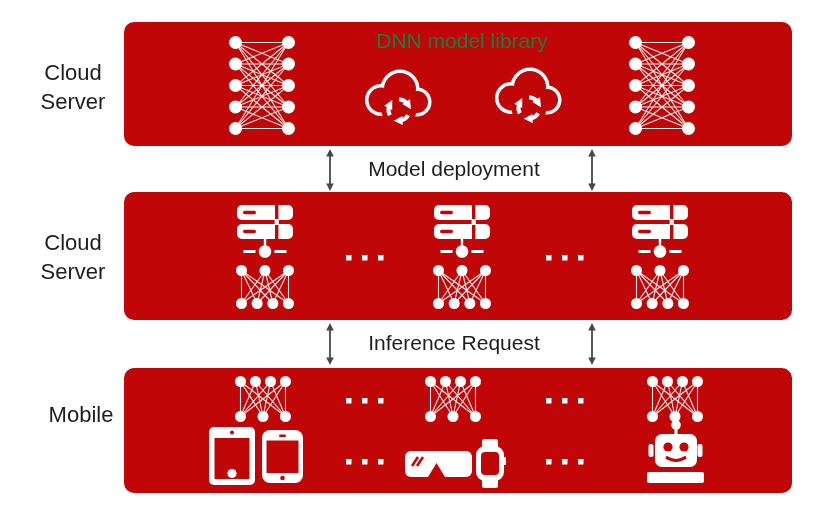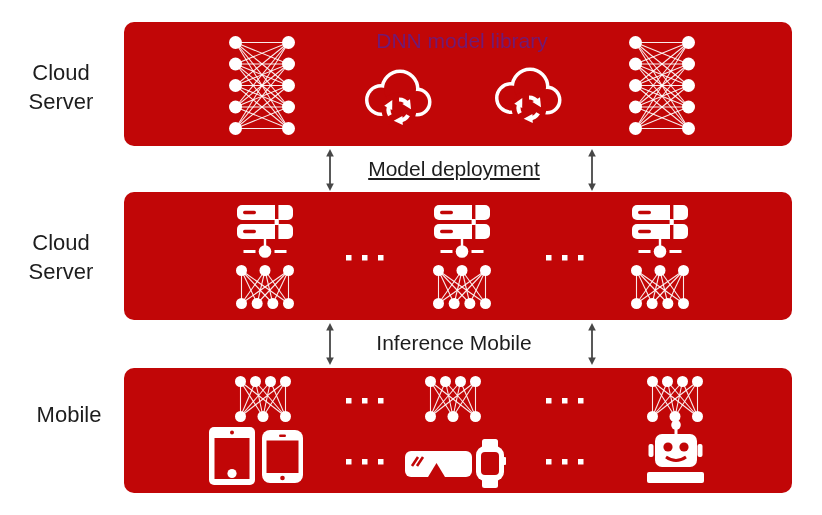--- a/index.html
+++ b/index.html
@@ -8,35 +8,35 @@
     font-family:"Liberation Sans",sans-serif;overflow:hidden;
   }
   .band{
     position:absolute;left:124px;width:668px;background:var(--band,#c10607);
     border-radius:10px;
   }
   #band-cloud{top:22px;height:124px;}
   #band-edge{top:192px;height:128px;}
   #band-mobile{top:368px;height:125px;}
   .side-label{
-    position:absolute;left:0;width:122px;text-align:center;
+    position:absolute;left:12px;width:122px;text-align:center;
     color:var(--text,#1d1d1d);font-size:22px;line-height:29px;
   }
   #lbl-cloud{top:58px;}
   #lbl-edge{top:228px;}
   #lbl-mobile{top:400px;margin-left:8px;}
   .band-title{
     position:absolute;left:330px;top:29px;width:264px;text-align:center;
-    color:#701a75;font-size:21px;line-height:24px;
+    color:#15803d;font-size:21px;line-height:24px;
   }
   .gap-label{
     position:absolute;width:232px;left:338px;text-align:center;
     color:var(--text,#1d1d1d);font-size:21px;line-height:22px;
   }
-  #gap-label-1{top:158px;text-decoration:underline;}
+  #gap-label-1{top:158px;}
   #gap-label-2{top:332px;}
   .abs{position:absolute;}
   svg{display:block;color:var(--icon,#fff);}
   .f-ic{fill:var(--icon,#fff);}
   .f-band{fill:var(--band,#c10607);}
   .s-ic{stroke:var(--icon,#fff);}
   .s-band{stroke:var(--band,#c10607);}
   .arrow-line{stroke:var(--arrow,#474747);stroke-width:1.8px;}
   .arrow-head{fill:var(--arrow,#474747);}
 </style>
@@ -341,21 +341,21 @@
         <circle cx="5.5" cy="38.5" r="5.5" fill="var(--icon,#fff)"></circle>
         <circle cx="21.166666666666664" cy="38.5" r="5.5" fill="var(--icon,#fff)"></circle>
         <circle cx="36.83333333333333" cy="38.5" r="5.5" fill="var(--icon,#fff)"></circle>
         <circle cx="52.5" cy="38.5" r="5.5" fill="var(--icon,#fff)"></circle>
       </svg>
   </div>
 
   <svg class="abs" style="left:324px;top:323px" width="12" height="42">
       <use href="#ic-arrow"></use>
     </svg>
-  <div class="gap-label" id="gap-label-2">Inference Mobile</div>
+  <div class="gap-label" id="gap-label-2">Inference Request</div>
   <svg class="abs" style="left:586px;top:323px" width="12" height="42">
       <use href="#ic-arrow"></use>
     </svg>
 
   <div>
     <svg class="abs nn" style="left:235px;top:376px" width="56" height="46" viewBox="0 0 56 46">
         <line x1="5.5" y1="5.5" x2="5.5" y2="40.5" stroke="var(--icon,#fff)" stroke-width="1.1" opacity="0.92"></line>
         <line x1="5.5" y1="5.5" x2="28" y2="40.5" stroke="var(--icon,#fff)" stroke-width="1.1" opacity="0.92"></line>
         <line x1="5.5" y1="5.5" x2="50.5" y2="40.5" stroke="var(--icon,#fff)" stroke-width="1.1" opacity="0.92"></line>
         <line x1="20.5" y1="5.5" x2="5.5" y2="40.5" stroke="var(--icon,#fff)" stroke-width="1.1" opacity="0.92"></line>

